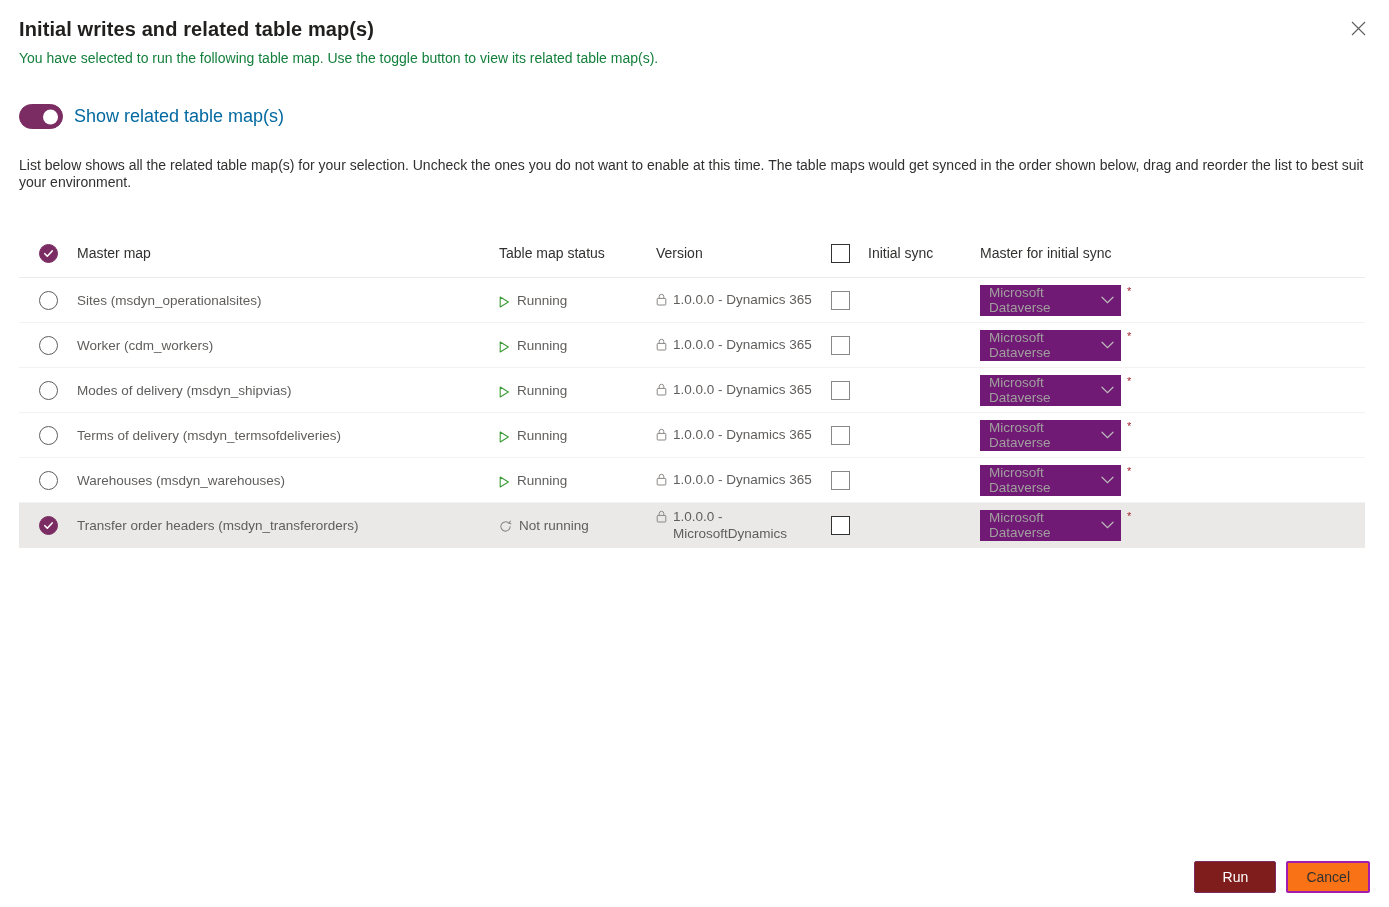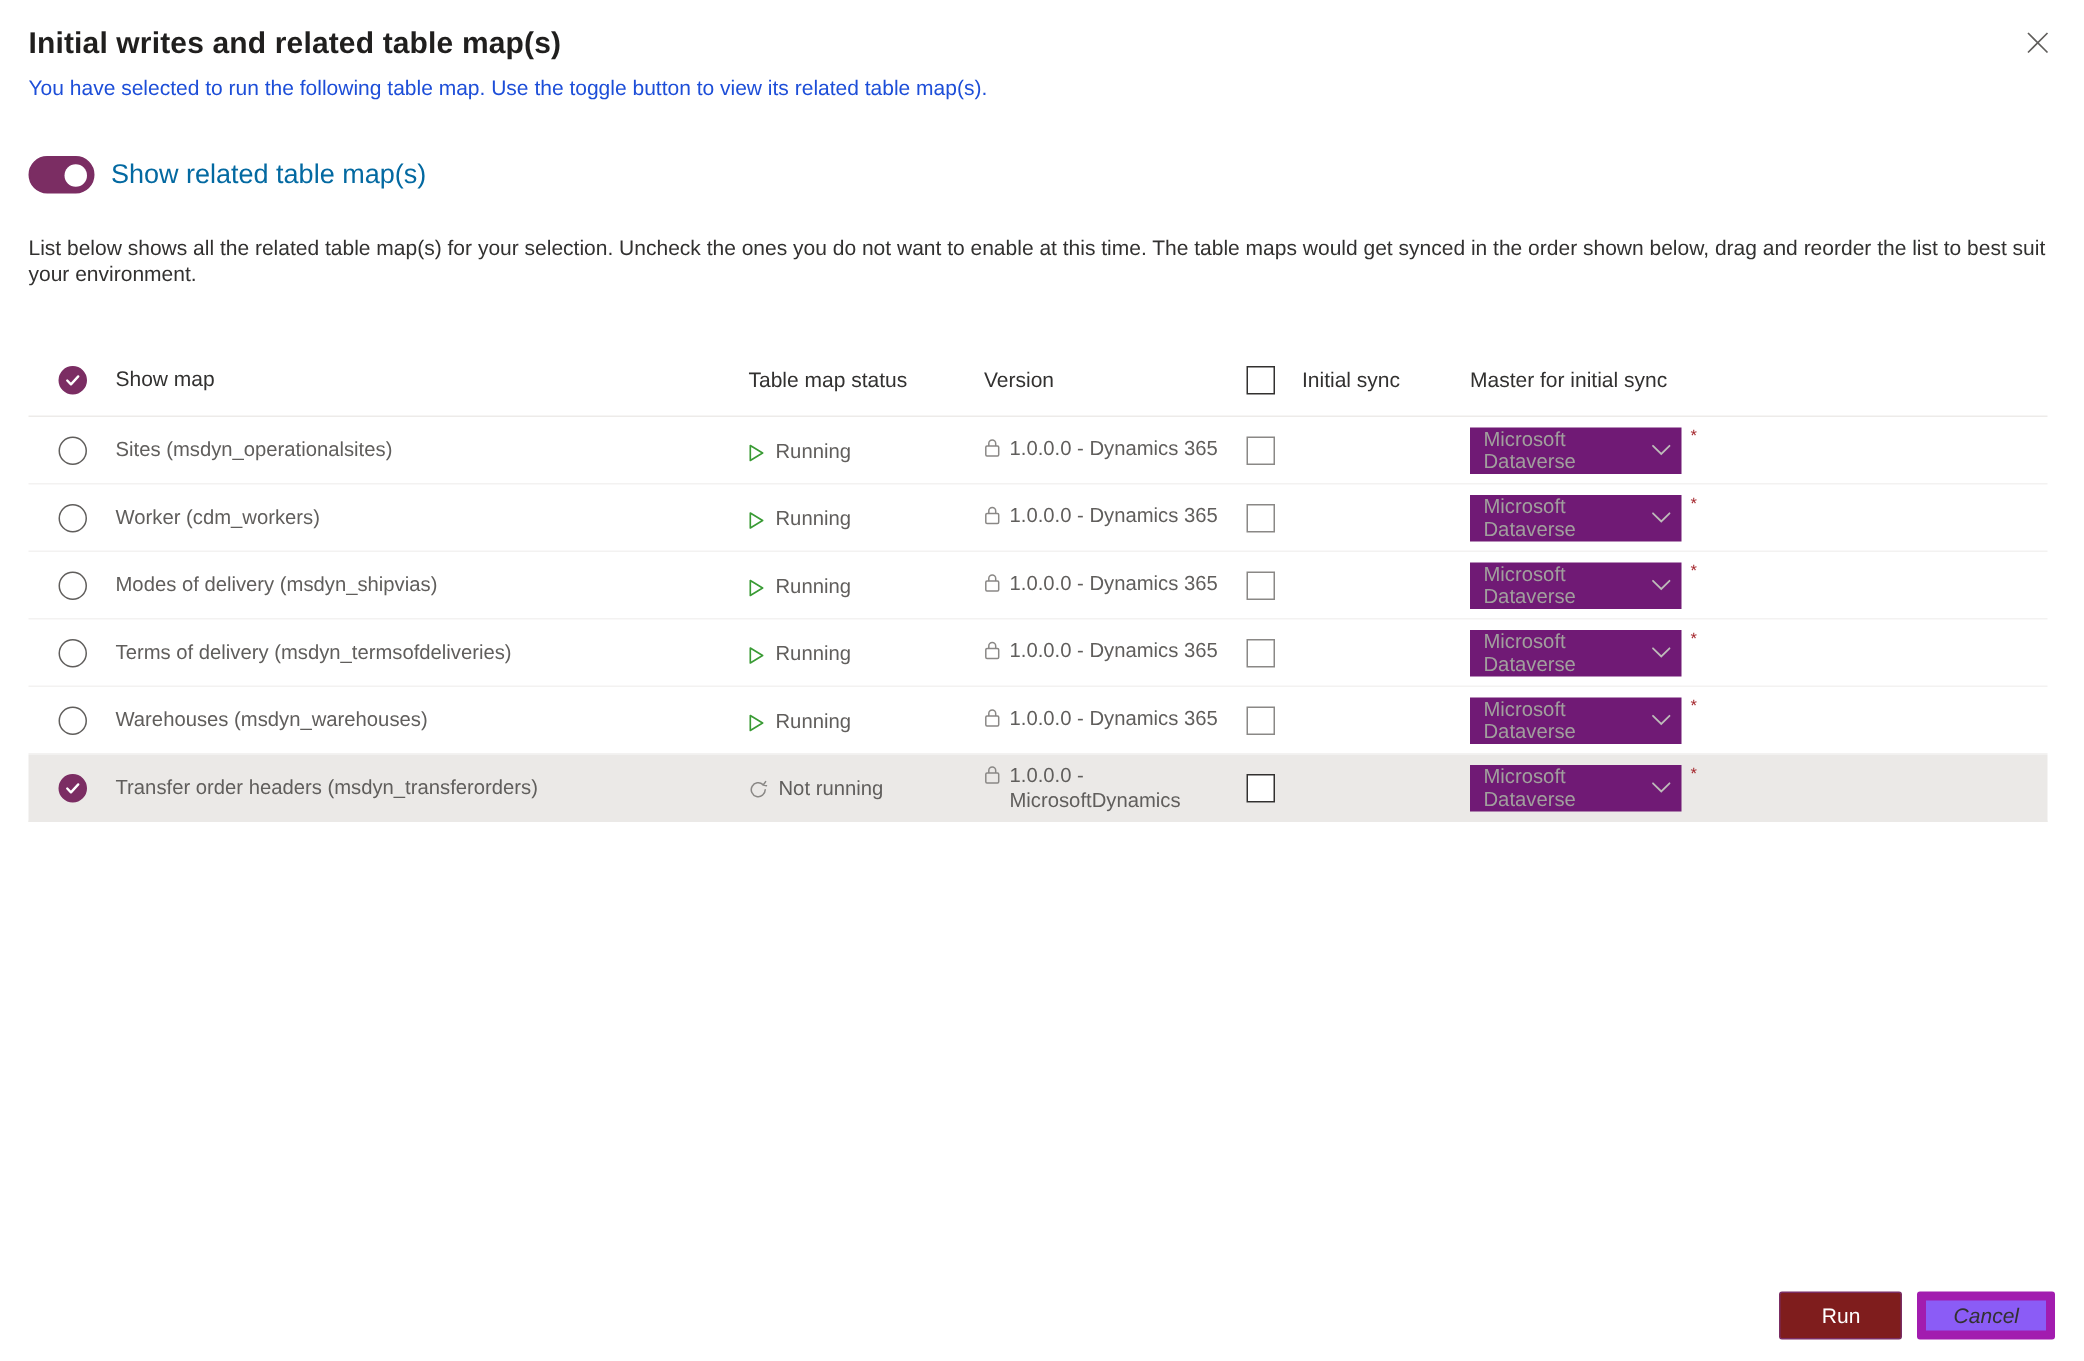--- a/index.html
+++ b/index.html
@@ -26,21 +26,21 @@
     left: 19px; top: 18px;
     font-size: 20px;
     font-weight: 600;
     color: #201f1e;
     letter-spacing: .1px;
   }
   .dlg-subtitle {
     position: absolute;
     left: 19px; top: 50px;
     font-size: 14px;
-    color: #1d4ed8;
+    color: #15803d;
   }
   .close-btn {
     position: absolute;
     right: 13px; top: 12px;
     width: 36px; height: 36px;
     display: flex; align-items: center; justify-content: center;
     background: transparent;
     border: none;
     cursor: pointer;
     color: #605e5c;
@@ -183,24 +183,23 @@
     border-radius: 2px;
     cursor: pointer;
     font-family: "Liberation Sans", sans-serif;
   }
   .btn-primary {
     background: #7f1d1d;
     color: #ffffff;
     border: 1px solid #7b2d63;
   }
   .btn-secondary {
-    background: #8b5cf6;
+    background: #f97316;
     color: #323130;
-    border: 6px solid #a21caf;
-    font-style: italic;
+    border: 2px solid #a21caf;
   }
 </style>
 </head>
 <body>
 
 <div class="dialog">
 
   <div class="dlg-title">Initial writes and related table map(s)</div>
   <div class="dlg-subtitle">You have selected to run the following table map. Use the toggle button to view its related table map(s).</div>
 
@@ -225,21 +224,21 @@
 
     <div class="row header">
       <div class="c-sel">
         <div class="circle checked">
           <svg width="11" height="11" viewBox="0 0 12 12">
             <path d="M2 6.2 L4.7 9 L10 3.2" stroke="#ffffff" stroke-width="1.7" fill="none" stroke-linecap="round" stroke-linejoin="round"></path>
           </svg>
         </div>
       </div>
       <div class="c-name">
-        <span class="hdr-txt">Show map</span>
+        <span class="hdr-txt">Master map</span>
       </div>
       <div class="c-stat">
         <span class="hdr-txt">Table map status</span>
       </div>
       <div class="c-ver">
         <span class="hdr-txt">Version</span>
       </div>
       <div class="c-sync">
         <div class="cbox strong"></div>
         <span class="hdr-txt">Initial sync</span>

